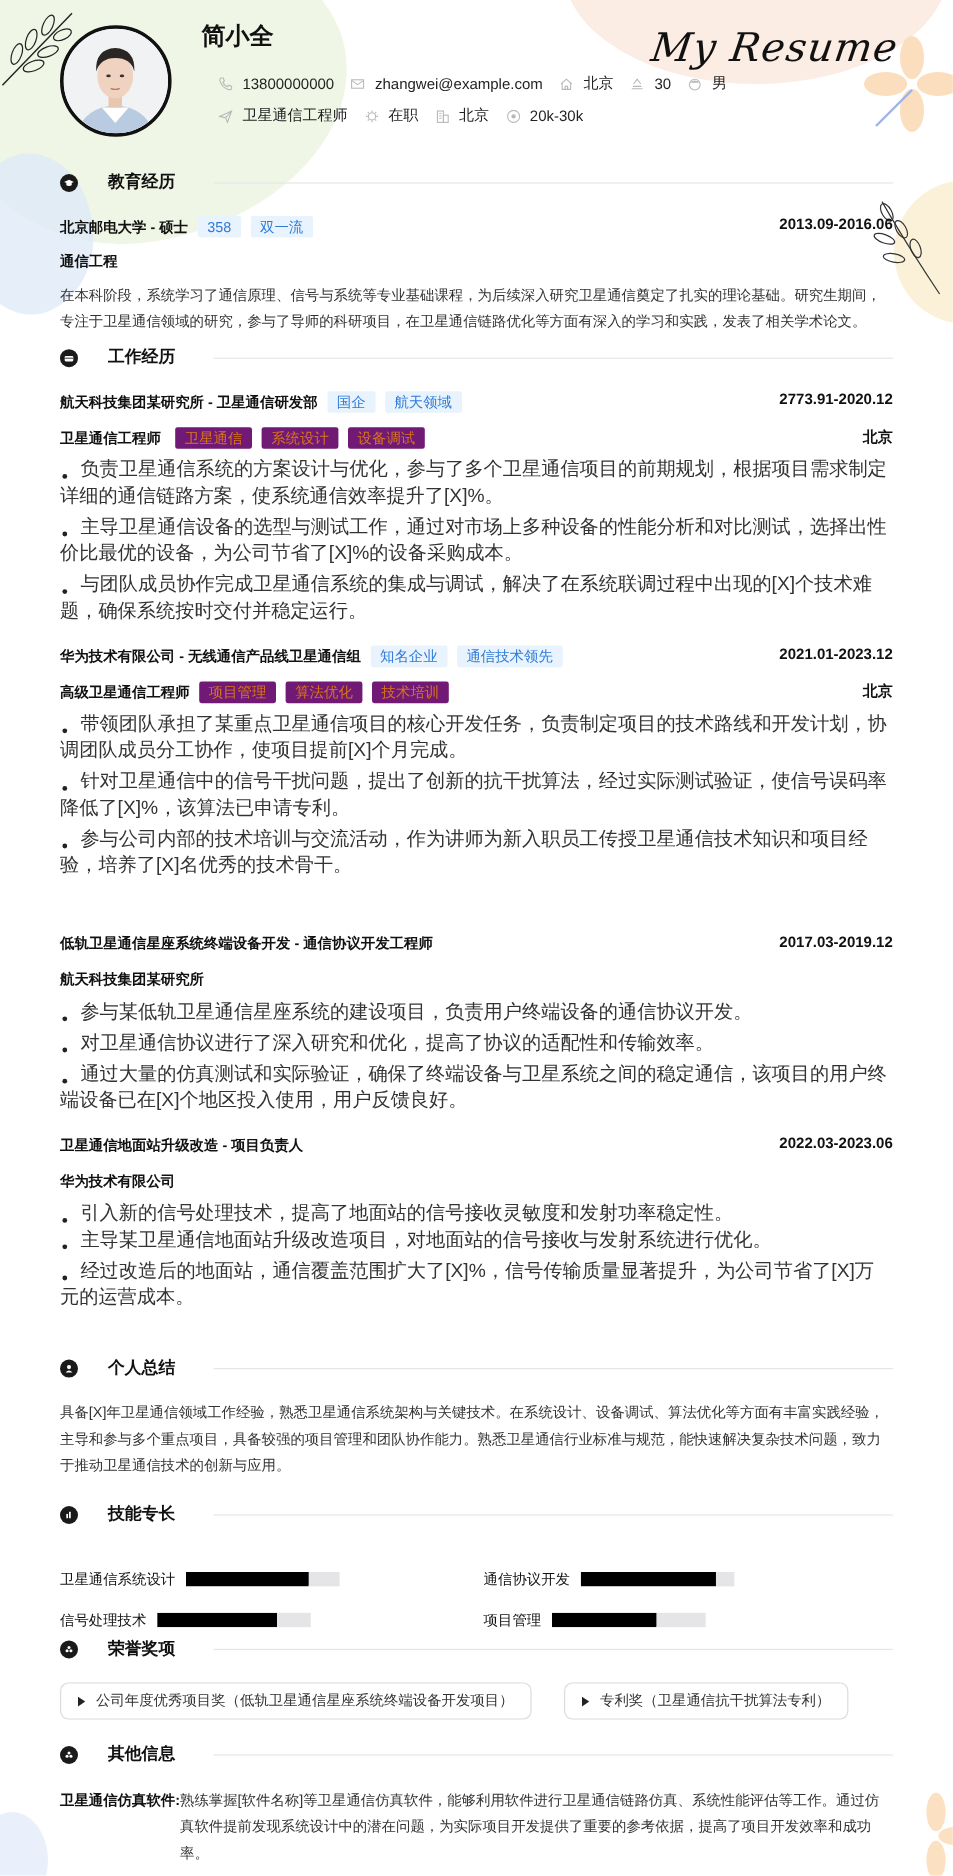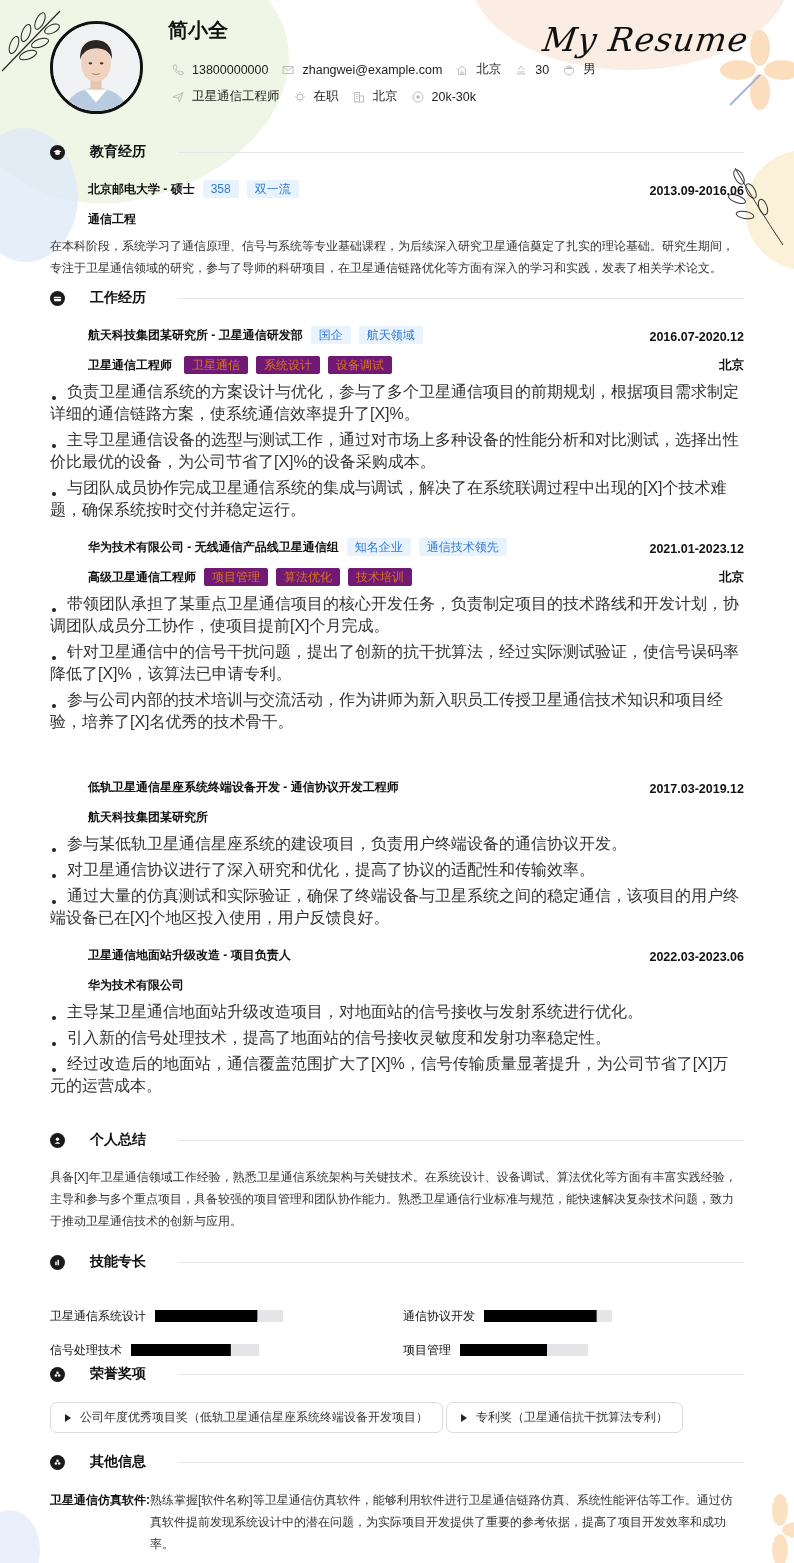--- a/index.html
+++ b/index.html
@@ -14,36 +14,36 @@
   .deco-blue-leaf { left: -30px; top: 130px; width: 110px; height: 130px; background: #dfeaf8; border-radius: 60% 40% 60% 40%; transform: rotate(-25deg); opacity: .8; }
   .deco-blue-leaf-bottom { left: -20px; top: 1510px; width: 60px; height: 80px; background: #e3ecfa; border-radius: 50%; opacity: .8; }
   .deco-flower { left: 720px; top: 30px; width: 80px; height: 80px; }
   .deco-flower-bottom { left: 750px; top: 1490px; width: 60px; height: 80px; }
 
   .my-resume { position: absolute; left: 543px; top: 20px; font-family: "DejaVu Serif", serif; font-style: italic; font-size: 33px; letter-spacing: 1px; color: #111; transform: skewX(-8deg); }
 
   
   .avatar { position: absolute; left: 50px; top: 21px; width: 93px; height: 93px; border-radius: 50%; border: 3px solid #111; background: #f1f3f5; overflow: hidden; }
   .name { position: absolute; left: 168px; top: 17px; font-size: 20px; font-weight: bold; color: #111; }
-  .info-row { position: absolute; left: 172px; display: flex; align-items: center; font-size: 12.5px; color: #222; }
+  .info-row { position: absolute; left: 182px; display: flex; align-items: center; font-size: 12.5px; color: #222; }
   .info-row.r1 { top: 61px; }
   .info-row.r2 { top: 88px; }
   .info-item { display: flex; align-items: center; margin-right: 14px; }
   .info-icon { width: 12px; height: 12px; margin-right: 8px; color: #b8b8b8; display: inline-flex; align-items: center; justify-content: center; }
   .info-icon svg { width: 12px; height: 12px; }
 
   
   .section { position: absolute; left: 50px; width: 694px; }
   .sec-head { display: flex; align-items: center; height: 20px; gap: 20px; }
   .sec-icon { width: 15px; height: 15px; border-radius: 50%; background: #1a1a1a; display: inline-flex; align-items: center; justify-content: center; margin-right: 5px; }
   .sec-icon svg { width: 9px; height: 9px; }
   .sec-title { font-size: 14px; font-weight: bold; color: #111; }
   .sec-line { flex: 1; height: 1px; background: #e6e6e6; margin-left: 12px; }
 
-  .row { display: flex; align-items: flex-end; justify-content: space-between; height: 18px; margin-left: 38px; }
+  .row { display: flex; align-items: flex-start; justify-content: space-between; height: 18px; }
   .row-left { display: flex; align-items: center; }
   .title-strong { font-size: 12px; font-weight: bold; color: #111; }
   .date { font-size: 12.5px; font-weight: bold; color: #111; }
   .tag { font-size: 12px; padding: 1px 8px; margin-left: 8px; border-radius: 2px; line-height: 16px; }
   .tag-blue { background: #e8f3fd; color: #2f7bd6; }
   .tag-orange { background: #701a75; color: #d9741a; }
   .para { font-size: 12px; color: #333; line-height: 22px; }
   .bullet { display: flex; font-size: 16px; color: #333; line-height: 22px; }
   .bullet .dot { width: 17px; flex: none; position: relative; }
   .bullet .dot::before { content: ""; position: absolute; left: 2px; top: 9px; width: 4px; height: 4px; border-radius: 50%; background: #222; }
@@ -53,21 +53,21 @@
   
   .skills { display: grid; grid-template-columns: 353px 341px; row-gap: 14px; }
   .skill { display: flex; align-items: center; height: 20px; }
   .skill-label { font-size: 12px; color: #111; margin-right: 9px; font-weight: 500; }
   .skill-bar { height: 12px; background: #e5e5e8; position: relative; }
   .skill-fill { position: absolute; left: 0; top: 0; bottom: 0; background: #000; clip-path: polygon(0 0, 100% 0, calc(100% - 0px) 0, 100% 100%, 0 100%); }
   .skill-fill::after { content: ""; position: absolute; right: -4px; top: 0; border-left: 4px solid #000; border-bottom: 12px solid transparent; }
 
   
   .awards { display: flex; }
-  .award { display: flex; align-items: center; border: 1px solid #dcdcdc; border-radius: 7px; height: 31px; padding: 0 14px; margin-right: 3px; font-size: 12px; color: #333; }
+  .award { display: flex; align-items: center; border: 1px solid #dcdcdc; border-radius: 7px; height: 31px; padding: 0 14px; margin-right: 27px; font-size: 12px; color: #333; }
   .award .tri { width: 0; height: 0; border-left: 6px solid #222; border-top: 4px solid transparent; border-bottom: 4px solid transparent; margin-right: 9px; }
 
   .other { display: flex; font-size: 12px; line-height: 22px; }
   .other-label { font-weight: bold; color: #111; width: 100px; flex: none; }
   .other-text { color: #333; flex: 1; }
 </style>
 </head>
 <body>
 
 <div class="deco deco-green-blob"></div>
@@ -251,21 +251,21 @@
     <span class="sec-title">工作经历</span>
     <span class="sec-line"></span>
   </div>
 
   <div class="row" style="margin-top:18px">
     <div class="row-left">
       <span class="title-strong">航天科技集团某研究所 - 卫星通信研发部</span>
       <span class="tag tag-blue">国企</span>
       <span class="tag tag-blue">航天领域</span>
     </div>
-    <span class="date">2016.07-2020.12</span>
+    <span class="date">2773.91-2020.12</span>
   </div>
   <div class="row" style="margin-top:12px">
     <div class="row-left">
       <span class="title-strong">卫星通信工程师</span>
       <span class="tag tag-orange" style="margin-left:12px">卫星通信</span>
       <span class="tag tag-orange">系统设计</span>
       <span class="tag tag-orange">设备调试</span>
     </div>
     <span class="date">北京</span>
   </div>
@@ -315,22 +315,22 @@
   </div>
 
   <div class="row" style="margin-top:17px">
     <span class="title-strong">卫星通信地面站升级改造 - 项目负责人</span>
     <span class="date">2022.03-2023.06</span>
   </div>
   <div class="row" style="margin-top:12px">
     <span class="title-strong">华为技术有限公司</span>
   </div>
   <div style="margin-top:7px">
+    <div class="bullet wrap" style="margin-top:4px"><span class="dot"></span><span>引入新的信号处理技术，提高了地面站的信号接收灵敏度和发射功率稳定性。</span></div>
     <div class="bullet wrap"><span class="dot"></span><span>主导某卫星通信地面站升级改造项目，对地面站的信号接收与发射系统进行优化。</span></div>
-    <div class="bullet wrap" style="margin-top:4px"><span class="dot"></span><span>引入新的信号处理技术，提高了地面站的信号接收灵敏度和发射功率稳定性。</span></div>
     <div class="bullet wrap" style="margin-top:4px"><span class="dot"></span><span>经过改造后的地面站，通信覆盖范围扩大了[X]%，信号传输质量显著提升，为公司节省了[X]万元的运营成本。</span></div>
   </div>
 </div>
 
 <div class="section" style="top:1130px">
   <div class="sec-head">
     <span class="sec-icon">
         <svg viewBox="0 0 10 10">
           <circle cx="5" cy="3.6" r="1.9" fill="#fff"></circle>
           <path d="M1.8 8.5 Q5 4.8 8.2 8.5 Z" fill="#fff"></path>

